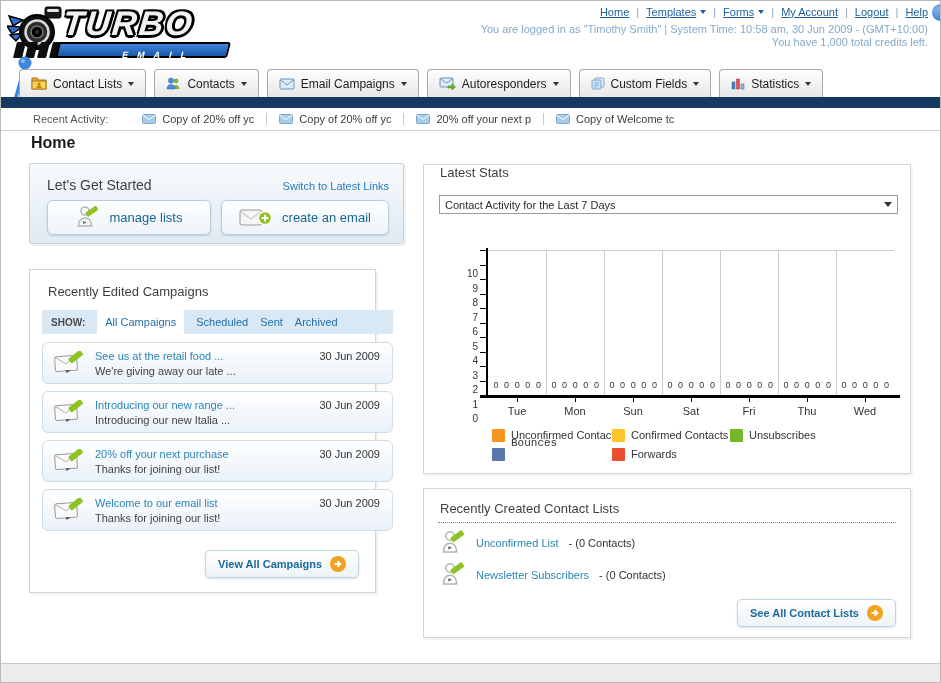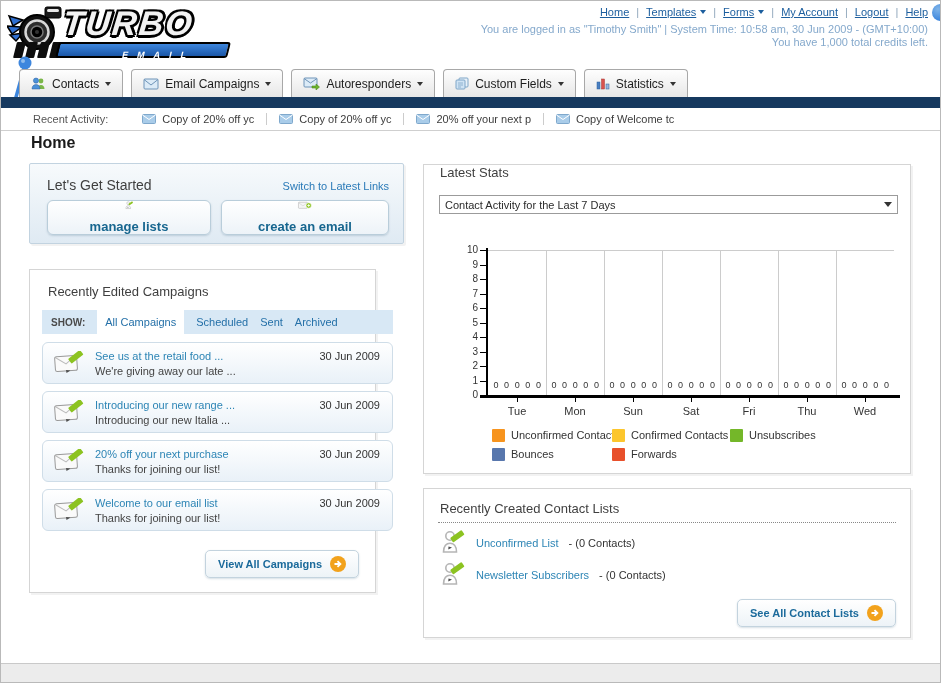--- a/index.html
+++ b/index.html
@@ -73,21 +73,21 @@
   .panel-title { font-size:13px; color:#3f3f3f; }
 
   #gs-panel { left:28px; top:162px; width:375px; height:81px;
     background:linear-gradient(#f7fafc,#dfeaf3); border:1px solid #c2d3e0; border-radius:2px; }
   #gs-panel .panel-title { position:absolute; left:17px; top:13px; font-size:14px; }
   #gs-switch-link { position:absolute; right:14px; top:16px; font-size:11px; color:#2a7ab8; cursor:pointer; }
   .gs-button {
     position:absolute; top:36px; height:35px; border:1px solid #b9cdda; border-radius:6px;
     background:linear-gradient(#ffffff,#edf3f8); box-shadow:0 1px 2px rgba(120,150,170,0.35);
     display:flex; align-items:center; justify-content:center; gap:9px;
-    font-size:13px; font-weight:bold; color:#17668f; cursor:pointer;flex-direction:column;
+    font-size:13px; font-weight:normal; color:#17668f; cursor:pointer;
   }
   #gs-manage-lists { left:17px; width:164px; }
   #gs-create-email { left:191px; width:168px; }
 
   
   #campaigns-panel { left:28px; top:268px; width:347px; height:324px; }
   #campaigns-panel .panel-title { position:absolute; left:18px; top:14px; }
   #show-bar { position:absolute; left:12px; top:40px; width:351px; height:24px; background:#d8e8f5;
     display:flex; align-items:center; gap:12px; padding:0 9px; }
   #show-bar .show-label { font-size:10px; font-weight:bold; color:#4a4a4a; }
@@ -112,21 +112,21 @@
   #stats-panel .panel-title { position:absolute; left:16px; top:0; }
   #stats-select { position:absolute; left:15px; top:30px; width:459px; height:19px; background:#fff;
     border:1px solid #9b9b9b; font-size:11px; color:#2b2b2b; display:flex; align-items:center; cursor:pointer; }
   #stats-select .sel-text { padding-left:5px; flex:1; }
   #stats-select .sel-arrow { width:0; height:0; border-left:4px solid transparent; border-right:4px solid transparent;
     border-top:5px solid #333; margin-right:5px; }
   #chart { position:absolute; left:0; top:0; width:488px; height:310px; }
   #chart div { position:absolute; }
   #chart .gl { background:#ccc; }
   #chart .ax { background:#000; }
-  #chart .ylab { font-size:10px; color:#333; text-align:right; }
+  #chart .ylab { font-size:10px; color:#333; text-align:right;margin-top:24px; }
   #chart .zlab { font-size:9px; color:#333; text-align:center; }
   #chart .xlab { font-size:11px; color:#333; text-align:center; }
   #chart .lsw { border-radius:1px; }
   #chart .llab { font-size:11px; color:#333; line-height:13px; }
 
   
   #cl-panel { left:422px; top:487px; width:488px; height:150px; }
   #cl-panel .panel-title { position:absolute; left:16px; top:12px; }
   #cl-divider { position:absolute; left:14px; top:33px; width:458px; border-top:1px dotted #888; }
   .cl-item { position:absolute; left:18px; display:flex; align-items:center; gap:10px; cursor:pointer; }
@@ -198,20 +198,30 @@
     <div id="corner-ball"></div>
   </div>
 
   <svg id="pin-decoration" width="42" height="70" viewBox="0 0 42 70">
     <line x1="24" y1="14" x2="10" y2="64" stroke="#3d86dd" stroke-width="3.5" stroke-linecap="round"></line>
     <circle cx="24" cy="12" r="6.5" fill="#3d86dd"></circle>
     <circle cx="22" cy="10" r="2" fill="#8fbcec"></circle>
   </svg>
 
   <div id="main-nav">
+    <div class="tab">
+      <svg width="16" height="13" viewBox="0 0 16 13">
+        <path d="M1 1h5l1.5 2H15v9H1z" fill="#e8a33d" stroke="#a97c1f"></path>
+        <rect x="1" y="4" width="14" height="8" fill="#fcd257" stroke="#a97c1f"></rect>
+        <circle cx="8" cy="7" r="1.5" fill="#b8860b"></circle>
+          <path d="M5.5 11c0-1.8 1.2-2.5 2.5-2.5s2.5.7 2.5 2.5z" fill="#b8860b"></path>
+      </svg>
+      <span>Contact Lists</span>
+      <span class="tri-down"></span>
+    </div>
     <div class="tab">
       <svg width="15" height="13" viewBox="0 0 15 13">
         <circle cx="10" cy="4" r="2.4" fill="#7ab648"></circle>
           <path d="M6.5 12c0-2.8 1.6-4 3.5-4s3.5 1.2 3.5 4z" fill="#7ab648"></path>
         <circle cx="5" cy="3.6" r="2.6" fill="#4a90d9" stroke="#2a5f9e" stroke-width=".5"></circle>
         <path d="M1 12c0-3 1.8-4.4 4-4.4s4 1.4 4 4.4z" fill="#4a90d9" stroke="#2a5f9e" stroke-width=".5"></path>
       </svg>
       <span>Contacts</span>
       <span class="tri-down"></span>
     </div>
@@ -464,21 +474,21 @@
         <div class="zlab" style="left: 436.2px; top: 215px; width: 10px;">0</div>
         <div class="zlab" style="left: 446.8px; top: 215px; width: 10px;">0</div>
         <div class="zlab" style="left: 457.4px; top: 215px; width: 10px;">0</div>
         <div class="lsw" style="left: 68px; top: 264px; width: 13px; height: 13px; background: rgb(247, 148, 30);"></div>
         <div class="llab" style="left: 87px; top: 264px;">Unconfirmed Contacts</div>
         <div class="lsw" style="left: 188px; top: 264px; width: 13px; height: 13px; background: rgb(252, 198, 45);"></div>
         <div class="llab" style="left: 207px; top: 264px;">Confirmed Contacts</div>
         <div class="lsw" style="left: 306px; top: 264px; width: 13px; height: 13px; background: rgb(116, 183, 41);"></div>
         <div class="llab" style="left: 325px; top: 264px;">Unsubscribes</div>
         <div class="lsw" style="left: 68px; top: 283px; width: 13px; height: 13px; background: rgb(88, 119, 173);"></div>
-        <div class="llab" style="left: 87px; top: 283px;">Bounces</div>
+        <div class="llab" style="left: 87px; top: 272px; font-family: Liberation Mono, monospace;">Bounces</div>
         <div class="lsw" style="left: 188px; top: 283px; width: 13px; height: 13px; background: rgb(232, 80, 43);"></div>
         <div class="llab" style="left: 207px; top: 283px;">Forwards</div>
       </div>
   </div>
 
   <div id="cl-panel" class="panel">
     <div class="panel-title">Recently Created Contact Lists</div>
     <div id="cl-divider"></div>
 
     <div class="cl-item" style="top:40px;">

